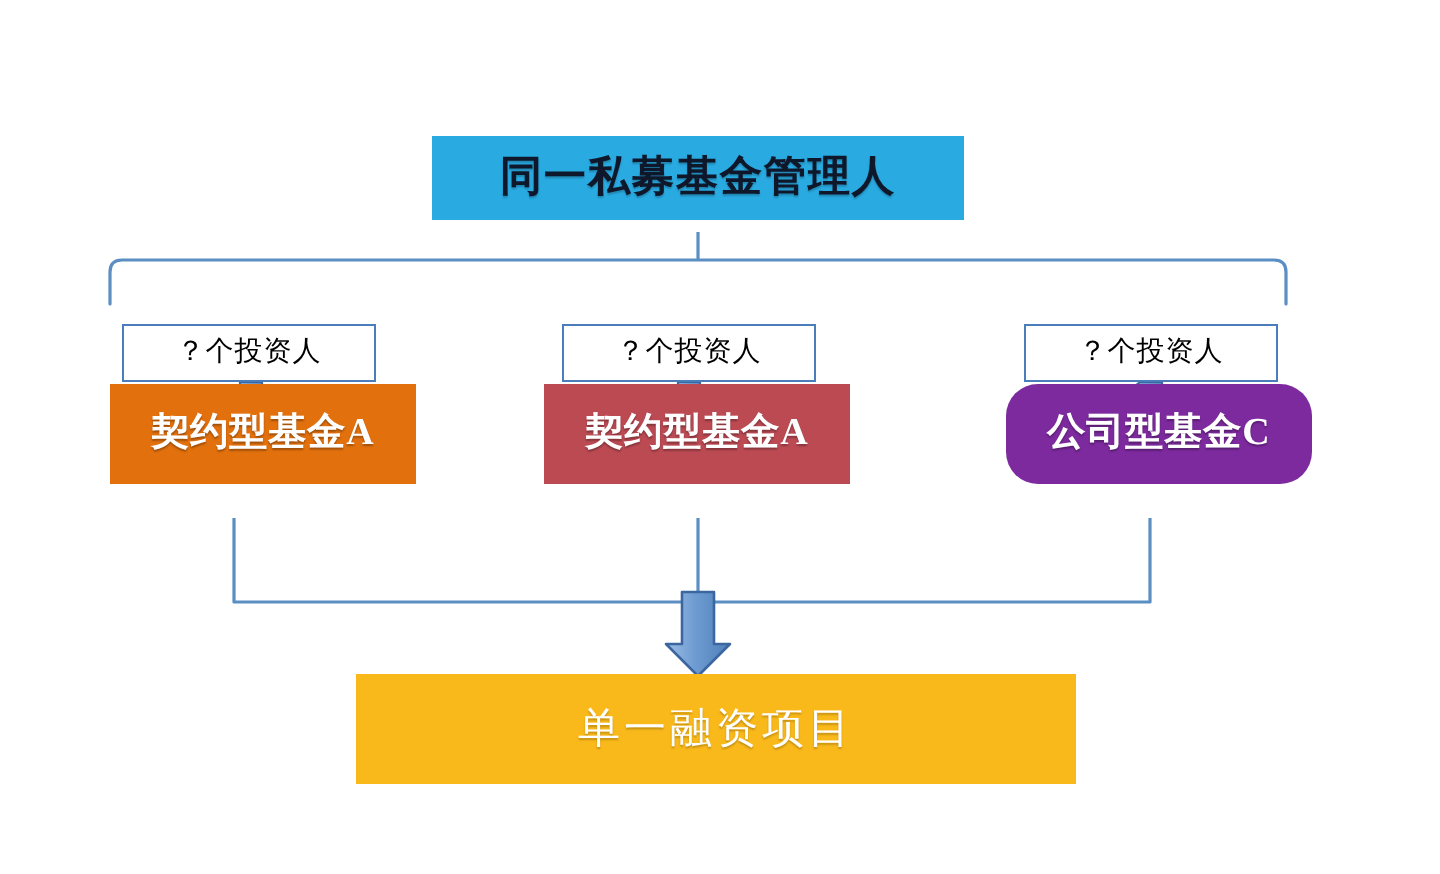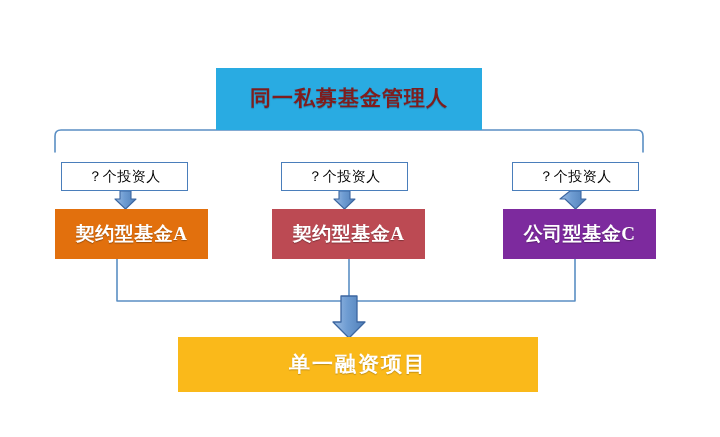--- a/index.html
+++ b/index.html
@@ -25,23 +25,23 @@
     text-align: center;
     line-height: 1.1;
     white-space: nowrap;
   }
 
   
   #manager-box {
     left: 216px;
     top: 68px;
     width: 266px;
-    height: 62px;
+    height: 42px;
     background: #29ABE2;
-    color: #7f1d1d;
+    color: #0f172a;
     font-size: 21px;
     font-weight: 700;
     letter-spacing: 1px;
     text-shadow: 0 1px 1px rgba(0,0,0,0.22);
   }
 
   
   .investor-box {
     top: 162px;
     width: 127px;
@@ -52,43 +52,43 @@
     font-size: 14px;
     font-weight: 400;
     letter-spacing: 0.5px;
   }
   #investor-box-a { left: 61px; }
   #investor-box-b { left: 281px; }
   #investor-box-c { left: 512px; }
 
   
   .fund-box {
-    top: 209px;
+    top: 192px;
     width: 153px;
     height: 50px;
     color: #ffffff;
     font-size: 19px;
     font-weight: 700;
     letter-spacing: 0.5px;
     text-shadow: 0 1px 1px rgba(0,0,0,0.3);
   }
   #fund-box-a { left: 55px; background: #E2700D; }
   #fund-box-b { left: 272px; background: #BC4A53; }
-  #fund-box-c { left: 503px; background: #7D2A9E; }
+  #fund-box-c { left: 503px; background: #7D2A9E; border-radius: 16px; }
 
   
   #project-box {
     left: 178px;
     top: 337px;
     width: 360px;
     height: 55px;
     background: #FAB91A;
     color: #ffffff;
     font-size: 21px;
-    font-weight: 700;
+    font-weight: 400;
     letter-spacing: 2px;
     text-shadow: 0 1px 1px rgba(0,0,0,0.22);
   }
 
   
   #connectors {
     position: absolute;
     left: 0;
     top: 0;
     width: 720px;

